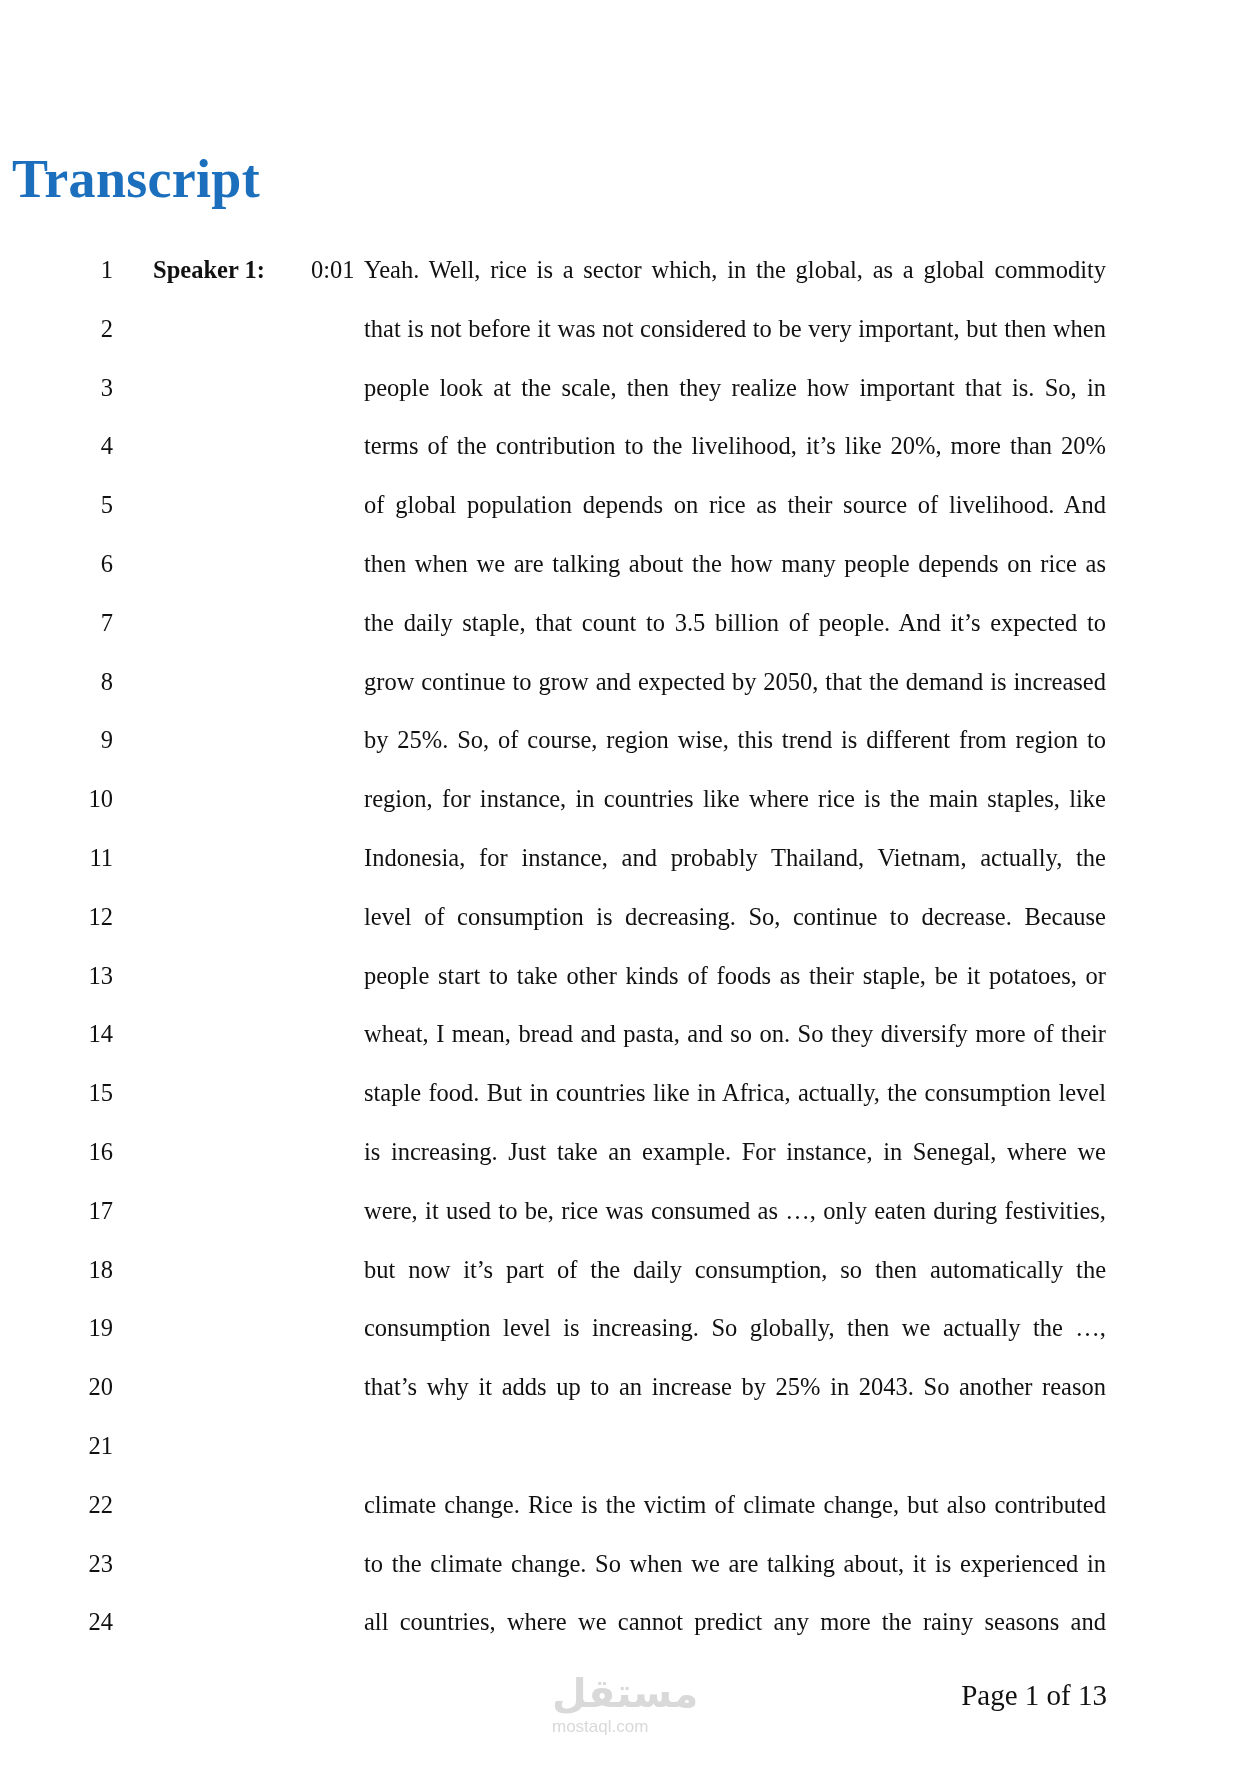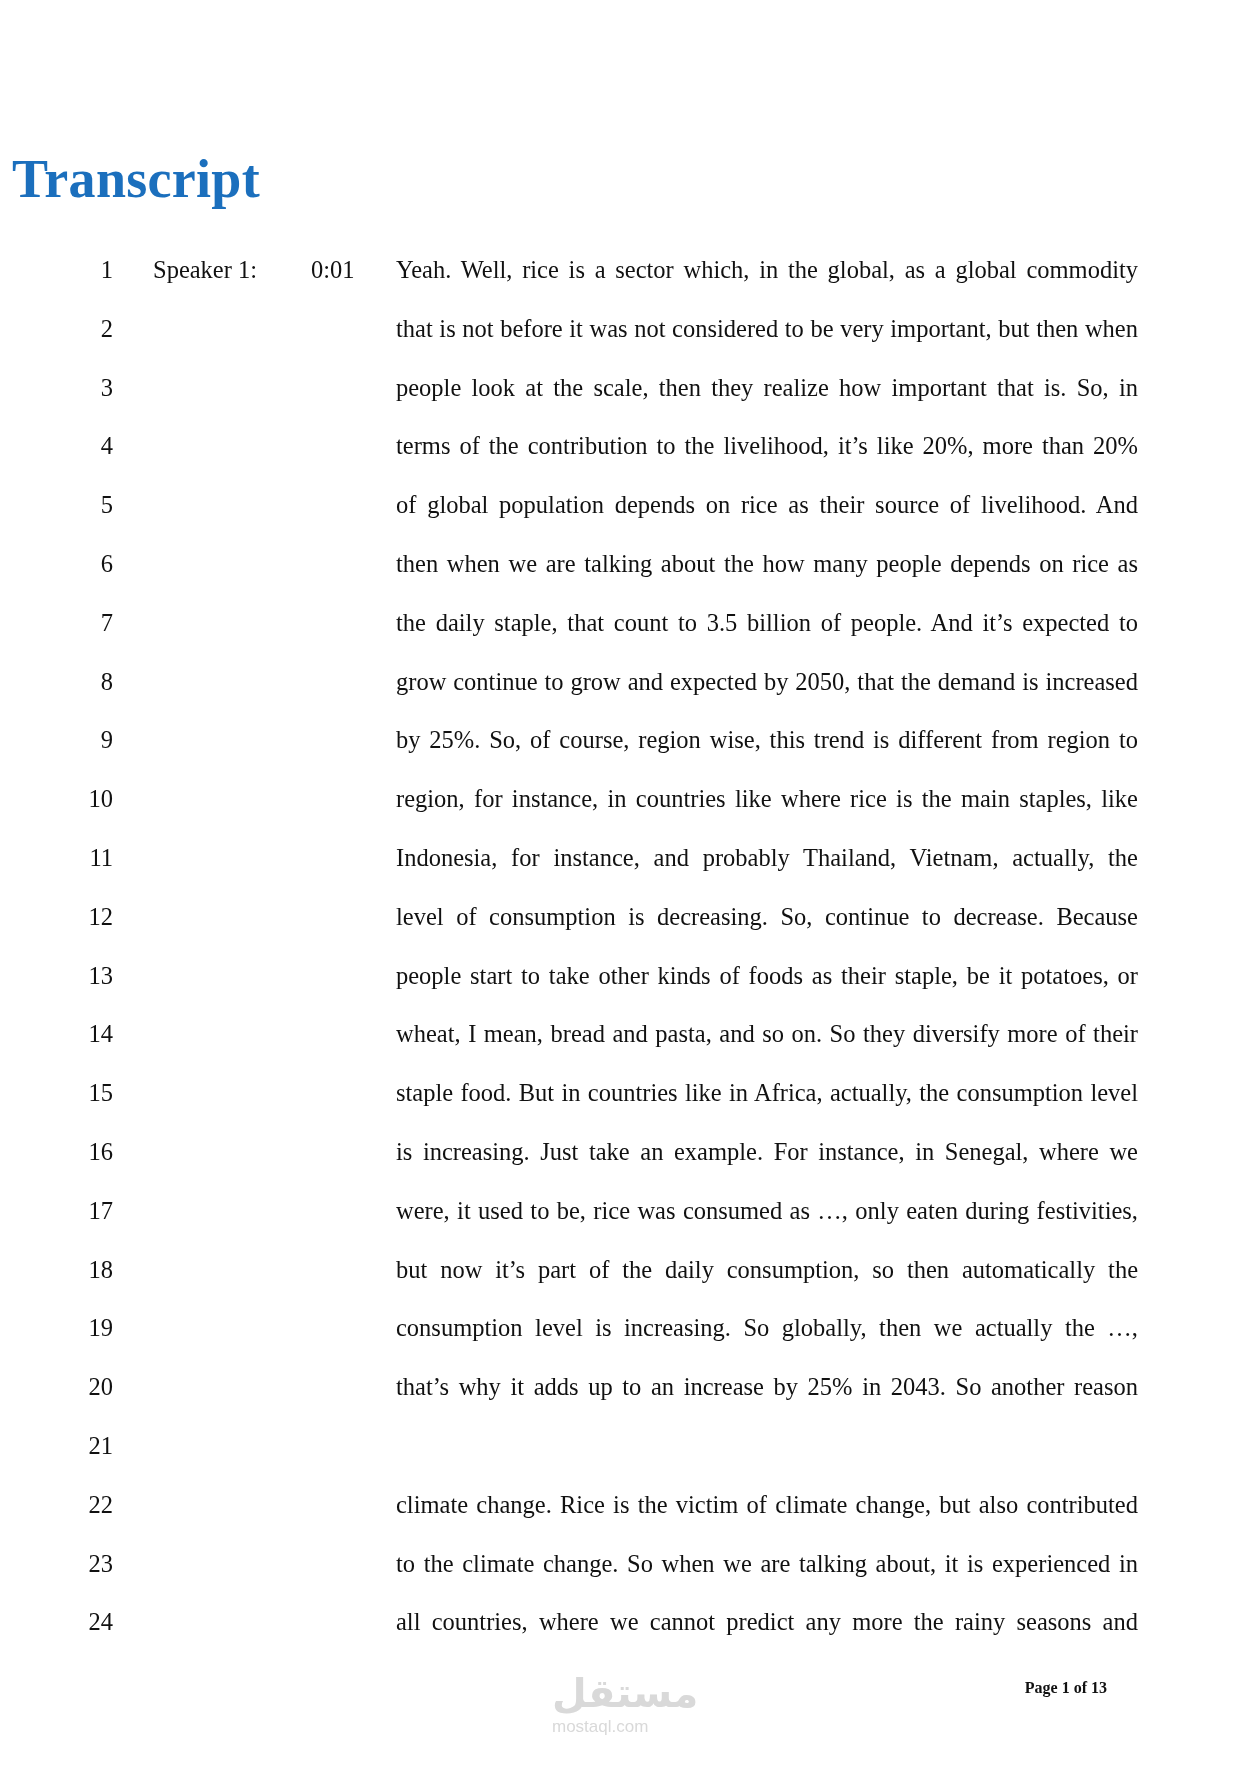--- a/index.html
+++ b/index.html
@@ -8,29 +8,29 @@
     font-family: "Liberation Serif", "DejaVu Serif", serif; color: #111111;
   }
   .title {
     position: absolute; left: 0; width: 1260px; top: 148px; text-align: left;
     font-size: 54px; font-weight: bold; color: #1b6fbd; letter-spacing: 0.3px;
     padding-left: 12px; box-sizing: border-box;
   }
   .lines { position: absolute; top: 241px; left: 0; width: 1260px; }
   .row { position: relative; height: 58.8px; line-height: 58.8px; font-size: 24.5px; }
   .ln { position: absolute; left: 60px; width: 53px; text-align: right; }
-  .speaker { position: absolute; left: 153px; font-weight: normal; }
+  .speaker { position: absolute; left: 153px; font-weight: bold; }
   .time { position: absolute; left: 275px; margin-left: 36px; }
   .txt {
     position: absolute; left: 364px; width: 742px; text-align: justify; text-align-last: justify;
     white-space: nowrap; overflow: visible;
   }
-  .txt span.inner { display: inline-block; width: 742px; text-align: justify; text-align-last: justify; white-space: normal; margin-left: 32px; }
+  .txt span.inner { display: inline-block; width: 742px; text-align: justify; text-align-last: justify; white-space: normal; }
   .footer {
-    position: absolute; right: 153px; top: 1679px; font-weight: bold; font-size: 16px;
+    position: absolute; right: 153px; top: 1679px; font-weight: normal; font-size: 29px;
   }
   .wm { position: absolute; left: 552px; top: 1670px; width: 162px; text-align: left; color: #d9d9d9; }
   .wm-ar { font-family: "DejaVu Sans", sans-serif; font-weight: bold; font-size: 40px; line-height: 46px; direction: rtl; }
   .wm-en { font-family: "Liberation Sans", "DejaVu Sans", sans-serif; font-size: 17px; line-height: 26px; margin-top: -2px; }
 </style>
 </head>
 <body>
 
 <div class="title">Transcript</div>
 

